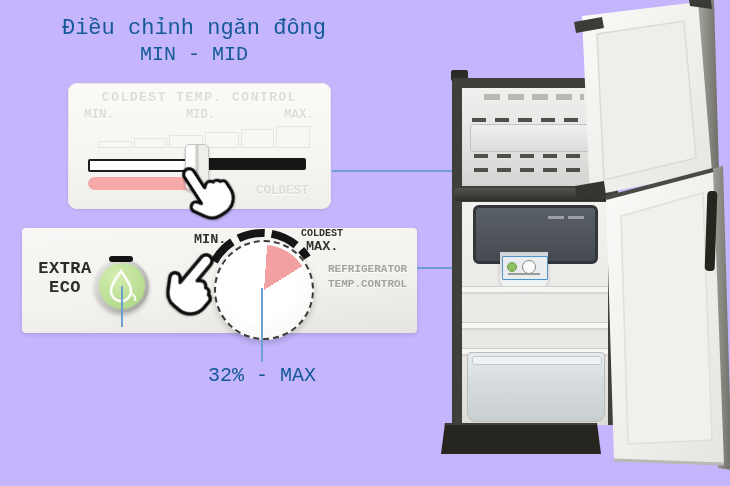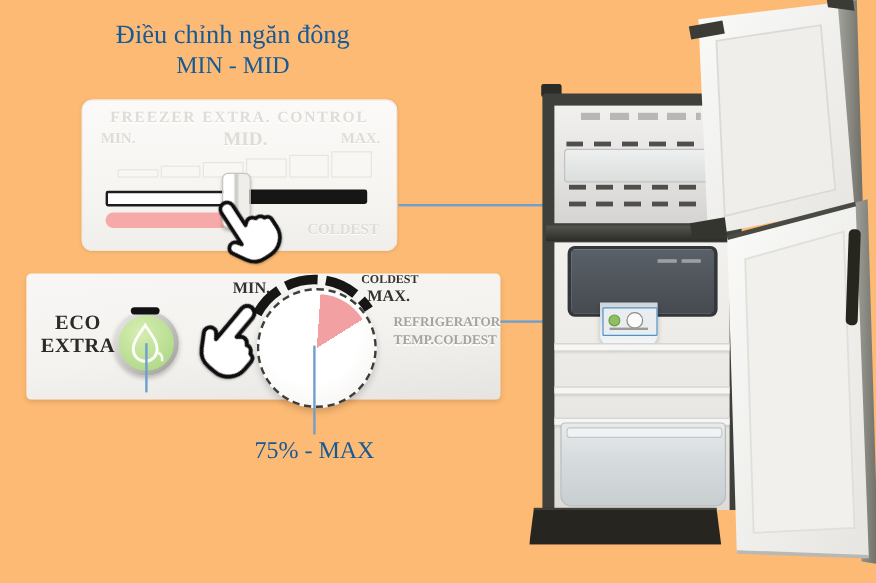--- a/index.html
+++ b/index.html
@@ -1,39 +1,39 @@
 <!DOCTYPE html>
 <html style="--annotation-blue: #155a96; --connector-blue: #6f9fce; --highlight-pink: #f5a9a9; --dial-wedge-pink: #f2a0a2; --eco-green: #b5dc8e; --slider-black: #161616;"><head>
 <meta charset="utf-8">
 <style>
   html,body{margin:0;padding:0;background:#fff;}
   .stage{
-    position:relative;width:730px;height:486px;background:#fdba74;overflow:hidden;
-    font-family:Liberation Serif, serif;
+    position:relative;width:730px;height:486px;background:#c4b5fd;overflow:hidden;
+    font-family:Liberation Mono, monospace;
   }
   .abs{position:absolute;}
 
   
   .annotation{color:var(--annotation-blue,#155a96);text-align:center;line-height:1.22;}
   .annotation .l1{font-size:22px;}
   .annotation .l2{font-size:20px;}
 
   
   .conn{background:var(--connector-blue,#6f9fce);}
 
   
   .freezer-panel{
     left:68px;top:83px;width:263px;height:126px;border-radius:9px;
     background:linear-gradient(180deg,#fbfaf8 0%,#f6f5f2 60%,#efeeea 100%);
     box-shadow:0 1px 3px rgba(0,0,0,.10), inset 0 0 0 1px #edebe7;
   }
   .emboss{color:#dedcd6;text-shadow:0 1px 0 #ffffff;font-weight:bold;}
   .fz-title{left:0;top:7px;width:100%;text-align:center;font-size:13px;letter-spacing:1.5px;}
   .fz-min{left:16px;top:25px;font-size:12.5px;}
-  .fz-mid{left:118px;top:25px;font-size:16px;}
+  .fz-mid{left:118px;top:25px;font-size:12px;}
   .fz-max{left:216px;top:25px;font-size:12.5px;}
   .ramp{left:30px;top:42px;width:212px;height:23px;display:flex;align-items:flex-end;gap:2px;}
   .ramp div{flex:1;border:1px solid #e7e5e0;background:#f8f7f4;}
   .rail-left{left:20px;top:76px;width:112px;height:9px;background:#ffffff;
     border:2px solid #1d1d1d;border-radius:2px;}
   .rail-right{left:130px;top:75px;width:108px;height:12px;background:var(--slider-black,#161616);border-radius:2px;}
   .slider-knob{left:117px;top:61px;width:22px;height:44px;border-radius:5px;
     background:linear-gradient(90deg,#ffffff 0 38%,#cfcdc8 47% 53%,#efeeea 62% 100%);
     border:1px solid #c7c5c0;box-shadow:0 2px 3px rgba(0,0,0,.25);}
   .pink-bar{left:20px;top:94px;width:103px;height:13px;border-radius:7px;
@@ -111,21 +111,21 @@
 <body>
 
 <div class="stage">
 
   <div class="abs annotation" style="left:60px;top:16px;width:268px;">
     <div class="l1">Điều chỉnh ngăn đông</div>
     <div class="l2">MIN - MID</div>
   </div>
 
   <div class="abs freezer-panel">
-    <div class="abs emboss fz-title">FREEZER EXTRA. CONTROL</div>
+    <div class="abs emboss fz-title">COLDEST TEMP. CONTROL</div>
     <div class="abs emboss fz-min">MIN.</div>
     <div class="abs emboss fz-mid">MID.</div>
     <div class="abs emboss fz-max">MAX.</div>
     <div class="abs ramp">
       <div style="height:5px"></div>
         <div style="height:8px"></div>
         <div style="height:11px"></div>
       <div style="height:14px"></div>
         <div style="height:17px"></div>
         <div style="height:20px"></div>
@@ -134,22 +134,22 @@
     <div class="abs rail-right"></div>
     <div class="abs pink-bar"></div>
     <div class="abs slider-knob"></div>
     <div class="abs emboss fz-coldest">COLDEST</div>
   </div>
 
   <div class="abs conn" style="left:332px;top:170px;width:212px;height:1.5px;"></div>
 
   <div class="abs fridge-panel">
     <div class="abs eco-label">
+      <div>EXTRA</div>
       <div>ECO</div>
-      <div>EXTRA</div>
     </div>
     <div class="abs eco-button">
       <div class="eco-face">
         <svg width="46" height="46" viewBox="0 0 46 46">
           <path d="M22 8 C16 17 12 22 12 28 a10 10 0 0 0 20 0 C32 22 28 17 22 8 Z" fill="none" stroke="#ffffff" stroke-width="2.4" opacity=".95"></path>
           <path d="M33 31 q4 2 3 7" fill="none" stroke="#ffffff" stroke-width="2.2" opacity=".85"></path>
         </svg>
       </div>
     </div>
     <div class="abs eco-notch"></div>
@@ -161,32 +161,32 @@
     <svg class="abs" style="left:175px;top:-6px;" width="130" height="130" viewBox="0 0 130 130">
       <path d="M17.3 39.6 A54 54 0 0 1 110.3 35.6" fill="none" stroke="#161616" stroke-width="8" stroke-dasharray="27 7"></path>
     </svg>
 
     <div class="abs dial">
       <div class="dial-wedge"></div>
     </div>
 
     <div class="abs rp-title">
       <div>REFRIGERATOR</div>
-      <div>TEMP.COLDEST</div>
+      <div>TEMP.CONTROL</div>
     </div>
   </div>
 
   <div class="abs conn" style="left:417px;top:267px;width:141px;height:1.5px;"></div>
 
   <div class="abs conn" style="left:121px;top:286px;width:1.5px;height:41px;"></div>
 
   <div class="abs conn" style="left:261px;top:288px;width:1.5px;height:74px;"></div>
 
   <div class="abs annotation" style="left:130px;top:364px;width:264px;">
-    <div class="l2">75% - MAX</div>
+    <div class="l2">32% - MAX</div>
   </div>
 
   <div class="abs top-hinge"></div>
   <div class="abs cabinet"></div>
 
   <div class="abs freezer-int">
     <div class="vents"></div>
     <div class="dashrow" style="left:10px;top:30px;width:126px;"></div>
     <div class="fz-tray"></div>
     <div class="dashrow" style="left:12px;top:66px;width:122px;"></div>

